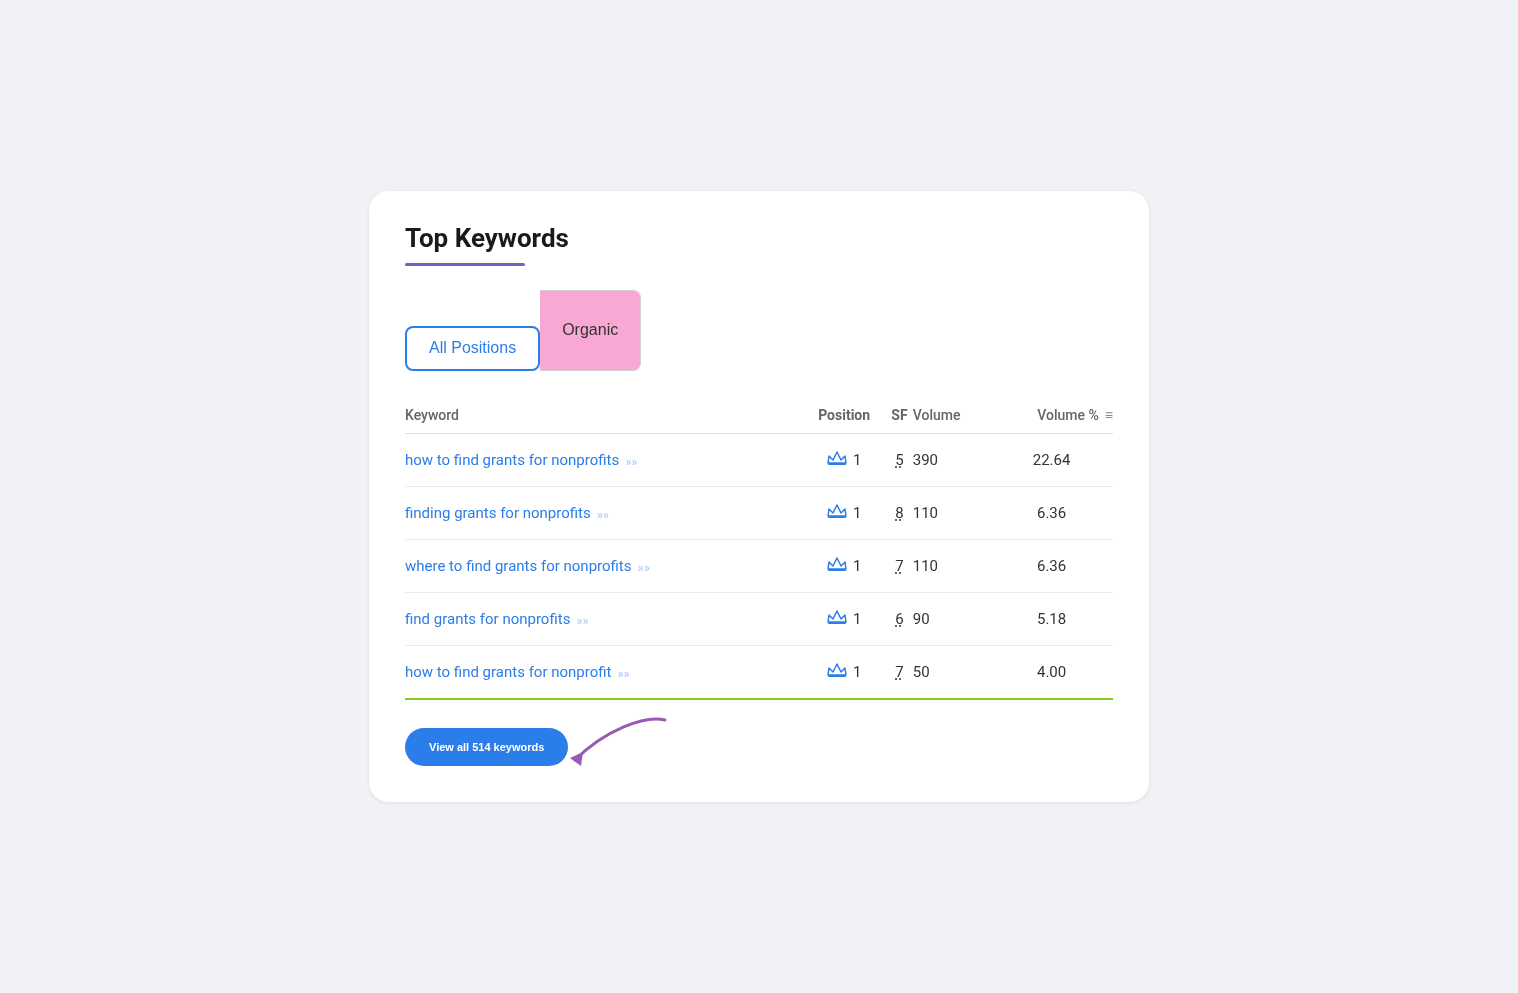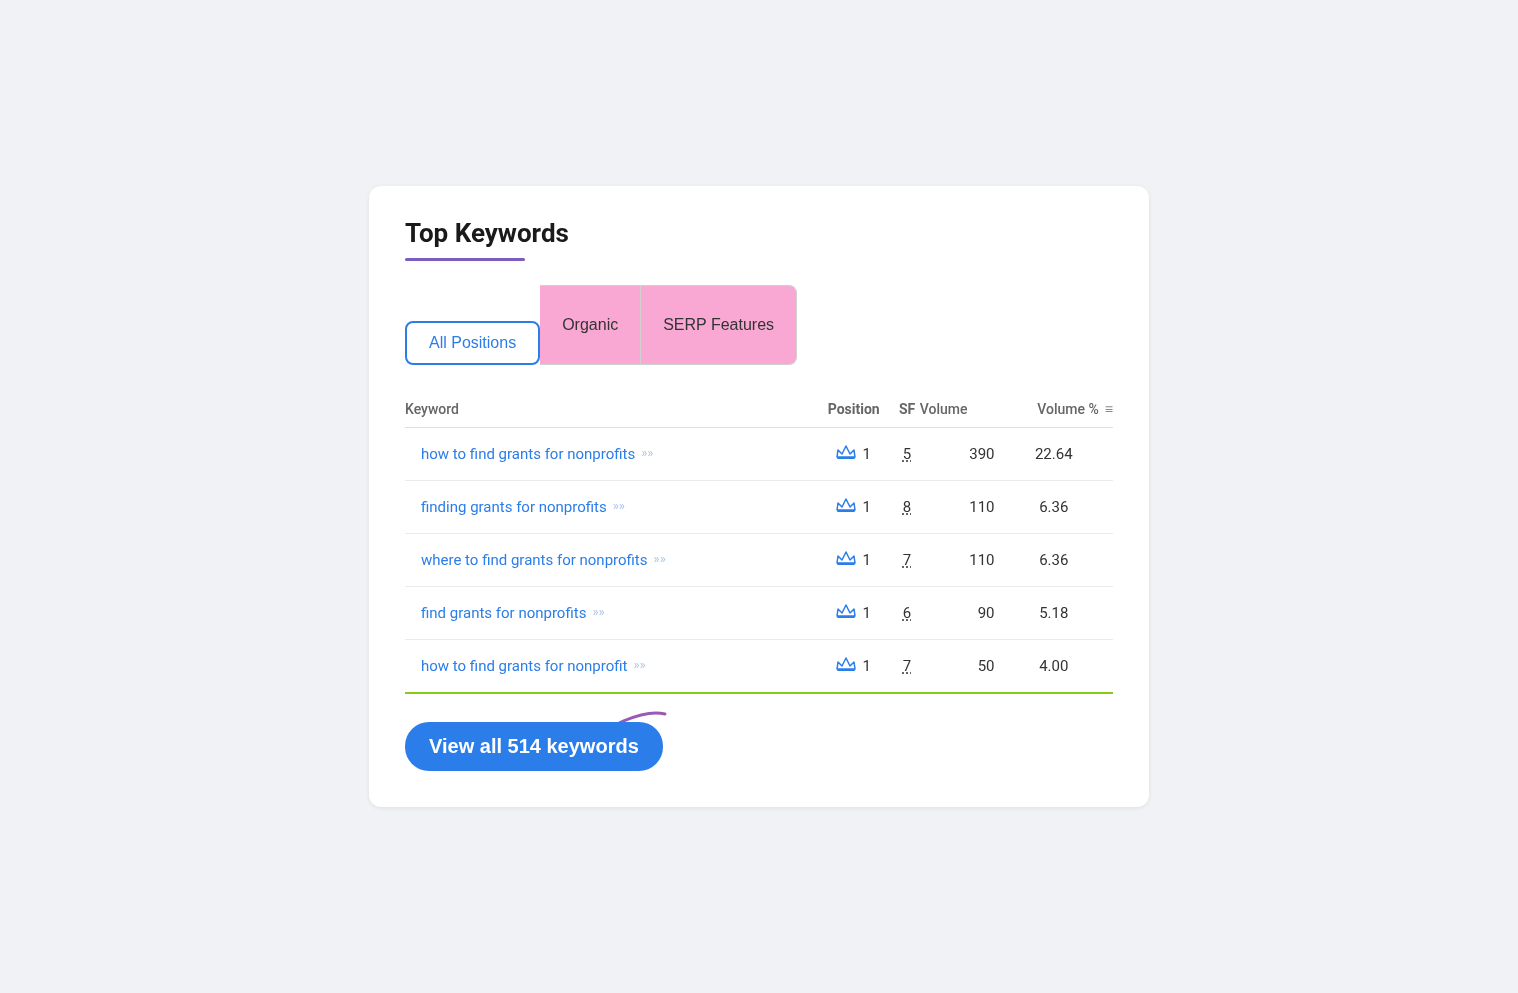--- a/index.html
+++ b/index.html
@@ -13,21 +13,21 @@
       font-family: -apple-system, BlinkMacSystemFont, 'Segoe UI', Roboto, sans-serif;
       display: flex;
       justify-content: center;
       align-items: center;
       min-height: 100vh;
       padding: 20px;
     }
 
     .card {
       background: #ffffff;
-      border-radius: 12px;
+      border-radius: 20px;
       padding: 32px 36px 36px 36px;
       width: 780px;
       box-shadow: 0 1px 4px rgba(0,0,0,0.08);
       position: relative;
     }
 
     .card-title {
       font-size: 26px;
       font-weight: 700;
       color: #1a1a1a;
@@ -128,23 +128,22 @@
       padding: 16px 0;
       font-size: 15px;
       color: #333;
     }
 
     .keyword-link {
       color: #2b7de9;
       text-decoration: none;
       font-size: 15px;
       display: flex;
-      align-items: flex-start;
+      align-items: flex-end;
       gap: 6px;
-      margin-left: 16px;
     }
 
     .chevron-right {
       color: #aac4ee;
       font-size: 13px;
     }
 
     .td-position {
       text-align: center;
       color: #2b7de9;
@@ -162,21 +161,20 @@
       font-size: 16px;
     }
 
     .td-sf {
       text-align: center;
       color: #aaa;
       font-size: 15px;
     }
 
     .td-volume {
-      text-align: right;
       font-size: 15px;
       color: #1a1a1a;
     }
 
     .td-traffic {
       text-align: center;
       font-size: 15px;
       color: #1a1a1a;
     }
 
@@ -187,21 +185,21 @@
       gap: 0;
       position: relative;
     }
 
     .view-all-btn {
       background: #2b7de9;
       color: #fff;
       border: none;
       border-radius: 24px;
       padding: 13px 24px;
-      font-size: 20px;
+      font-size: 11px;
       font-weight: 600;
       cursor: pointer;
       z-index: 2;
       position: relative;
     }
 
     .arrow-container {
       position: absolute;
       left: 160px;
       top: -18px;
@@ -219,21 +217,20 @@
 </head>
 <body>
 
 <div class="card">
   <h2 class="card-title">Top Keywords</h2>
   <div class="title-underline"></div>
 
   <div class="tab-bar">
     <button class="tab active">All Positions</button>
     <button class="tab">Organic</button>
-    <button class="tab">SERP Features</button>
   </div>
 
   <table class="table">
     <thead>
       <tr>
         <th>Keyword</th>
         <th class="center">Position</th>
         <th class="center">SF</th>
         <th class="right">Volume</th>
         <th class="right">

